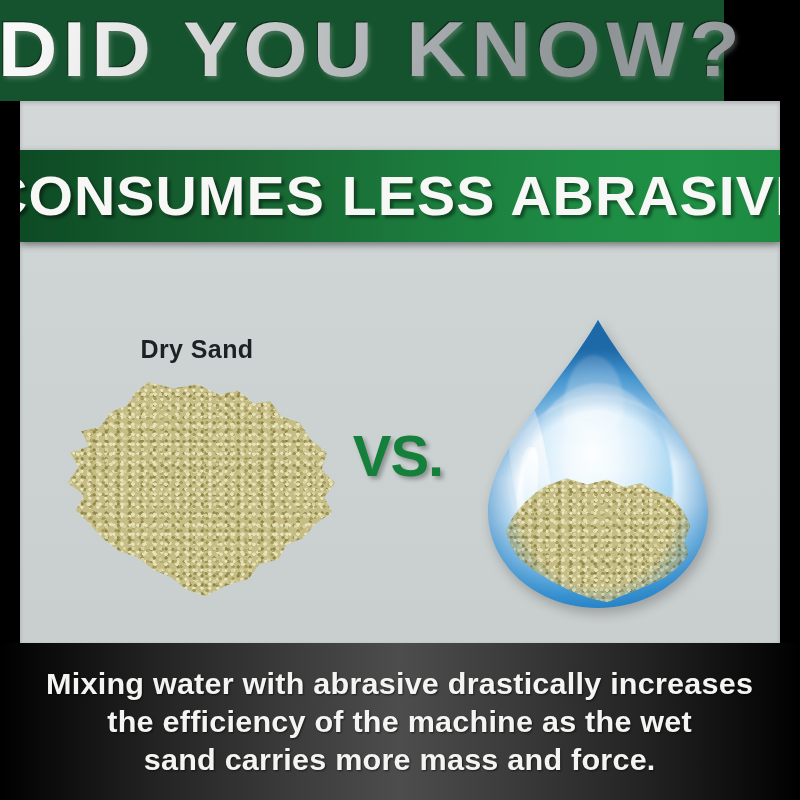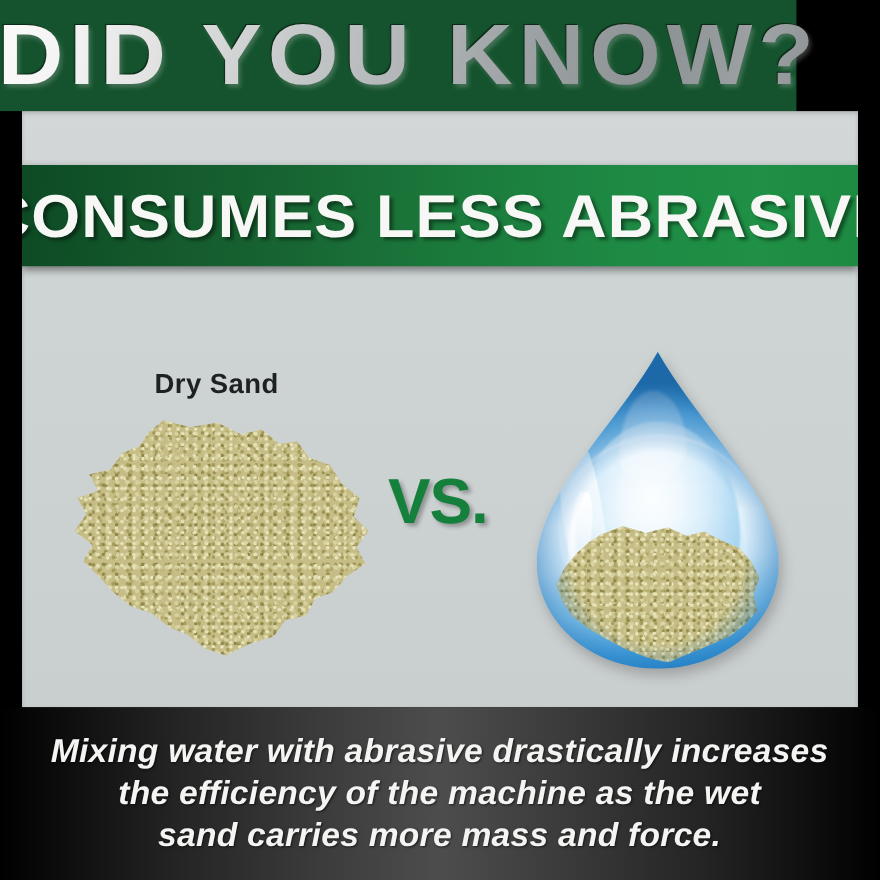--- a/index.html
+++ b/index.html
@@ -335,21 +335,20 @@
         #242424 20%,
         #3b3b3b 36%,
         #4d4d4d 50%,
         #3b3b3b 64%,
         #242424 80%,
         #0b0b0b 94%,
         #000000 100%);
     display: flex;
     align-items: center;
     justify-content: center;
-    font-style: italic;
   }
 
   .caption-text {
     font-family: "Liberation Sans Narrow", "Liberation Sans", sans-serif;
     font-weight: bold;
     font-size: 30px;
     line-height: 38px;
     color: #f4f4f2;
     text-align: center;
     letter-spacing: 0.2px;

